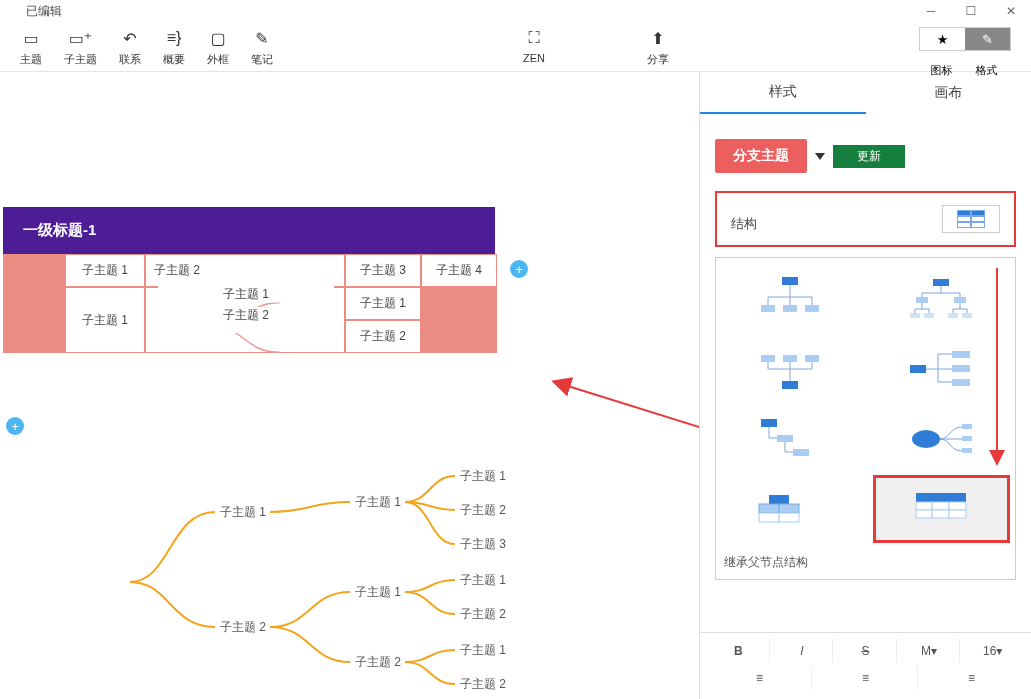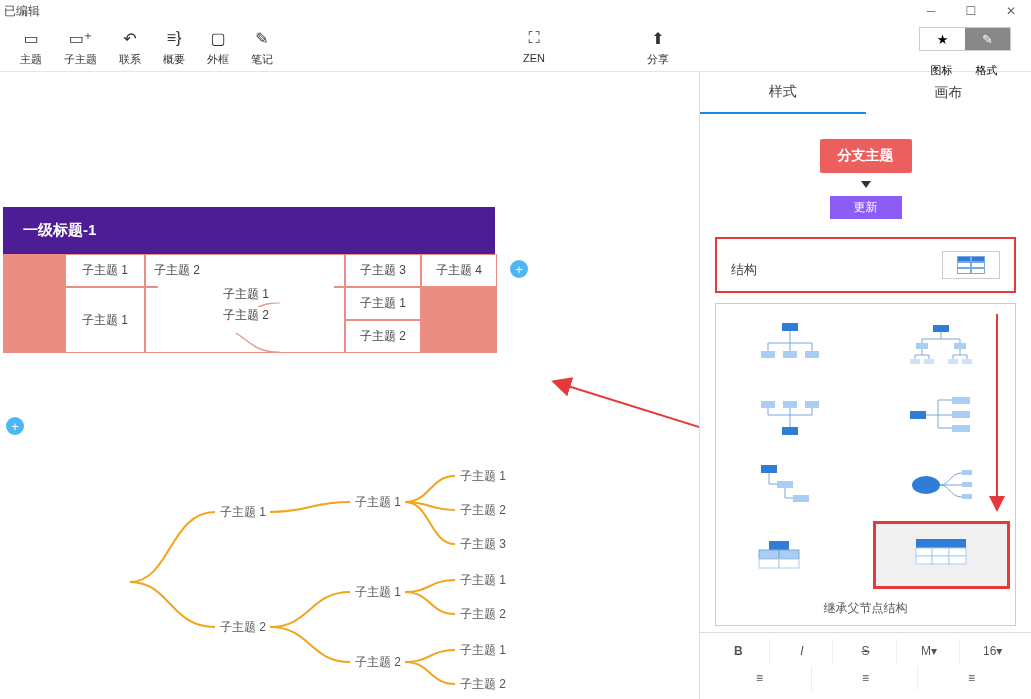--- a/index.html
+++ b/index.html
@@ -1,52 +1,52 @@
 <!DOCTYPE html>
 <html><head>
 <meta charset="utf-8">
 <style>
 *{margin:0;padding:0;box-sizing:border-box;font-family:"Microsoft YaHei",sans-serif;}
 body{background:#fff;width:1031px;height:699px;overflow:hidden;position:relative;}
-.titlebar{height:22px;display:flex;align-items:center;padding-left:4px;font-size:12px;color:#444;}
+.titlebar{height:22px;display:flex;align-items:center;padding-left:26px;font-size:12px;color:#444;}
 .winbtns{position:absolute;right:0;top:0;display:flex;}
 .winbtns div{width:40px;height:22px;display:flex;align-items:center;justify-content:center;color:#666;font-size:12px;}
 .toolbar{height:50px;border-bottom:1px solid #e5e5e5;display:flex;align-items:flex-start;padding:5px 20px;}
 .tool-item{display:flex;flex-direction:column;align-items:center;margin-right:22px;cursor:pointer;padding-top:2px;}
 .tool-item .ico{width:18px;height:18px;display:flex;align-items:center;justify-content:center;color:#333;}
 .tool-item .lbl{font-size:11px;color:#333;margin-top:5px;}
 .toolbar-center{margin-left:auto;display:flex;}
 .toolbar-right{margin-left:auto;display:flex;align-items:center;}
 .rt-btns{display:flex;border:1px solid #ccc;}
 .rt-btns div{width:45px;height:22px;display:flex;align-items:center;justify-content:center;font-size:13px;}
 .rt-btns .active{background:#888;color:#fff;}
 .rt-labels{display:flex;margin-top:12px;}
 .rt-labels span{width:45px;font-size:11px;text-align:center;}
 .main{display:flex;height:627px;}
 .canvas{flex:1;position:relative;overflow:hidden;}
 .sidebar{width:332px;border-left:1px solid #ddd;display:flex;flex-direction:column;position:relative;}
 .tabs{display:flex;height:42px;}
 .tab{flex:1;display:flex;align-items:center;justify-content:center;font-size:14px;color:#444;cursor:pointer;}
 .tab.active{border-bottom:2px solid #1e88e5;}
 .panel-body{padding:15px 15px 0 15px;flex:1;position:relative;overflow:hidden;}
-.accent-row{display:flex;align-items:center;gap:8px;margin-bottom:18px;margin-top:10px;justify-content:space-between;flex-direction:column;}
+.accent-row{display:flex;align-items:center;gap:8px;margin-bottom:18px;margin-top:10px;justify-content:flex-start;}
 .btn-branch{background:#ec5f5f;color:#fff;font-weight:bold;font-size:14px;padding:8px 18px;border-radius:2px;}
 .dd-tri{width:0;height:0;border-left:5px solid transparent;border-right:5px solid transparent;border-top:7px solid #333;}
-.btn-update{background:#8b5cf6;color:#fff;font-size:12px;padding:3px 24px;}
+.btn-update{background:#15803d;color:#fff;font-size:12px;padding:3px 24px;}
 .struct-box{border:2px solid #e63939;padding:12px 14px;display:flex;align-items:flex-end;margin-bottom:10px;}
 .struct-box .slabel{font-size:13px;color:#444;flex:1;}
 .struct-thumb{width:58px;height:28px;border:1px solid #ccc;display:flex;align-items:center;justify-content:center;background:#fff;}
 .mini-table{display:grid;grid-template-columns:14px 14px;grid-template-rows:6px 6px 6px;}
 .mini-table div{border:0.5px solid #78a9e6;}
 .mini-table .hdr{background:#2f7dd6;}
 .struct-grid{border:1px solid #ccc;padding:10px 8px 8px 8px;position:relative;background:#fff;}
 .sg-inner{display:grid;grid-template-columns:1fr 1fr;gap:8px 20px;}
 .sg-cell{height:62px;display:flex;align-items:center;justify-content:center;cursor:pointer;}
 .sg-selected{outline:3px solid #e63939;background:#f0f0f0;}
-.inherit{text-align:center;font-size:12px;color:#555;padding:14px 0 0 0;}
+.inherit{font-size:12px;color:#555;padding:14px 0 0 0;}
 .sb-bottom{border-top:1px solid #ddd;padding:6px 8px;}
 .fb-row{display:flex;gap:2px;margin-bottom:3px;}
 .fb-btn{flex:1;height:24px;display:flex;align-items:center;justify-content:center;font-size:12px;color:#555;border-right:1px solid #eee;}
 .fb-btn:last-child{border-right:none;}
 
 .table-node{position:absolute;left:3px;top:135px;width:492px;}
 .tn-header{background:#4c1d95;color:#fff;font-weight:bold;font-size:15px;padding:14px 20px;}
 .tn-grid{display:grid;grid-template-columns:62px 80px 200px 76px 76px;background:#ec8d84;}
 .tn-cell{background:#fff;border:1px solid #ec8d84;padding:7px 8px;font-size:12px;color:#444;text-align:center;display:flex;align-items:center;justify-content:center;}
 .tn-side{background:#ec8d84;}

